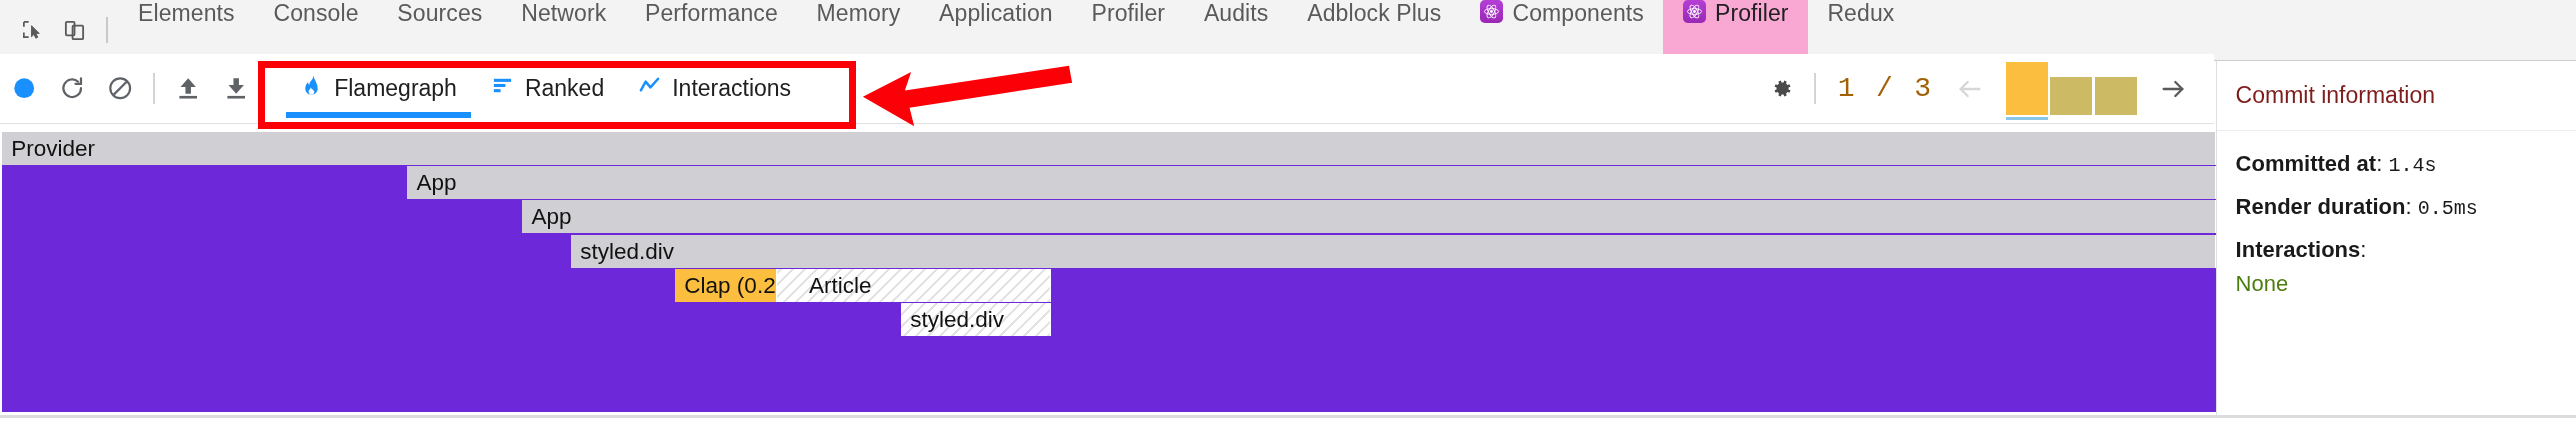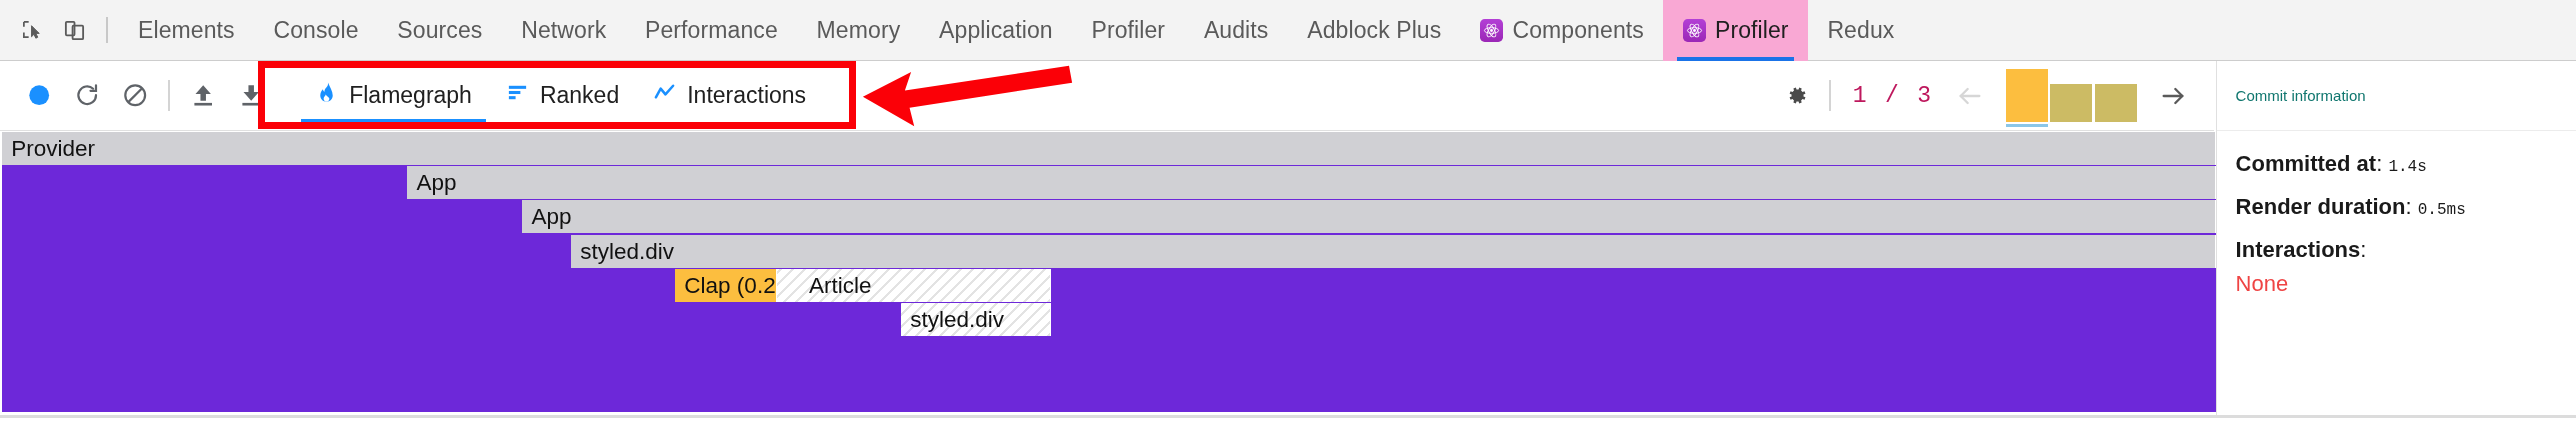--- a/index.html
+++ b/index.html
@@ -44,21 +44,20 @@
   .tb-sep {
     width: 1.6px;
     height: 26.4px;
     background: #c8c8c8;
     margin: 0 11px;
   }
 
   .devtab {
     height: 61px;
     display: flex;
-    align-items: center;
     gap: 9.3px;
     padding: 0 19.4px;
     font-size: 23px;
     color: #5a5a5a;
     letter-spacing: 0.1px;
     cursor: pointer;
     position: relative;
     white-space: nowrap;
   }
   .devtab.active {
@@ -81,28 +80,28 @@
     background: linear-gradient(180deg,#b33fd6 0%,#9b27b6 100%);
     display: flex;
     align-items: center;
     justify-content: center;
     flex: 0 0 auto;
   }
 
   
   .profiler-toolbar {
     position: absolute;
-    left: 0; top: 61px;
+    left: 0; top: 54px;
     width: 2214px;
     height: 70px;
     background: #ffffff;
     border-bottom: 1.6px solid #e0e0e0;
     display: flex;
     align-items: center;
-    padding-left: 15px;
+    padding-left: 0;
   }
 
   .pt-btn {
     width: 48px;
     height: 48px;
     display: flex;
     align-items: center;
     justify-content: center;
     cursor: pointer;
     flex: 0 0 auto;
@@ -171,22 +170,22 @@
   .pt-right {
     margin-left: auto;
     display: flex;
     align-items: center;
     padding-right: 17px;
     height: 100%;
   }
 
   .commit-counter {
     font-family: "Liberation Mono", monospace;
-    font-size: 23px;
-    color: #be185d;
+    font-size: 28px;
+    color: #a16207;
     letter-spacing: 2.3px;
     padding: 0 12.4px;
     white-space: nowrap;
   }
 
   .nav-arrow {
     width: 48px;
     height: 48px;
     display: flex;
     align-items: center;
@@ -269,44 +268,44 @@
     height: 354px;
     background: #ffffff;
     border-left: 1.6px solid #e0e0e0;
   }
 
   .sidebar-header {
     height: 70px;
     display: flex;
     align-items: center;
     padding-left: 18.6px;
-    font-size: 15px;
-    color: #0f766e;
+    font-size: 23px;
+    color: #7f1d1d;
     border-bottom: 1.6px solid #ececec;
   }
 
   .sidebar-body {
     padding: 20px 18.6px 0 18.6px;
   }
 
   .sb-row {
     font-size: 22px;
     color: #1a1a1a;
     margin-bottom: 17px;
     white-space: nowrap;
   }
   .sb-label { font-weight: bold; }
   .sb-value {
     font-family: "Liberation Mono", monospace;
-    font-size: 16px;
+    font-size: 20px;
   }
   .sb-none {
     font-family: "Liberation Sans", sans-serif;
     font-size: 22px;
-    color: #ef4444;
+    color: #4d7c0f;
     margin-top: -9.3px;
   }
 
   .bottom-rule {
     position: absolute;
     left: 0;
     top: 415px;
     width: 2576px;
     height: 3.1px;
     background: #dcdcdc;

